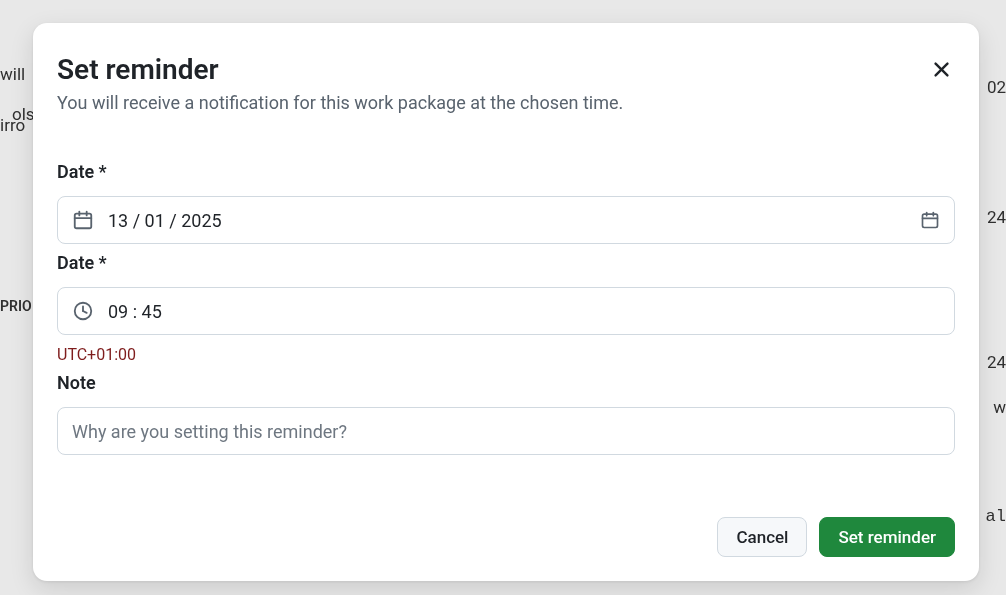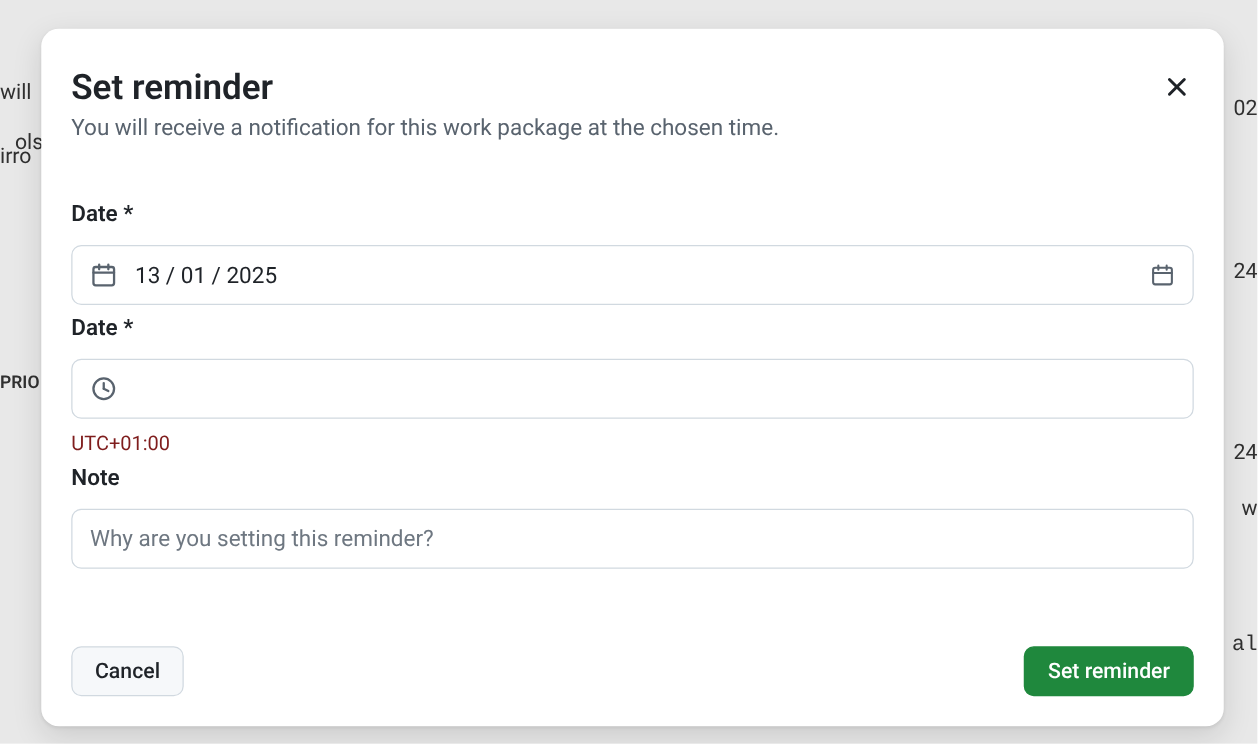--- a/index.html
+++ b/index.html
@@ -126,21 +126,21 @@
     .input-placeholder::placeholder {
       color: #6e7781;
     }
     .help-text {
       font-size: 16px;
       color: #7f1d1d;
       margin-top: 10px;
     }
     .modal-footer {
       display: flex;
-      justify-content: space-between;
+      justify-content: flex-end;
       gap: 12px;
       margin-top: auto;
     }
     .btn {
       padding: 9px 18px;
       font-size: 17px;
       font-weight: 500;
       border-radius: 8px;
       cursor: pointer;
       font-family: inherit;
@@ -213,20 +213,21 @@
     <div class="form-group">
       <label class="form-label">Date *</label>
       <div class="input-wrapper">
         <span class="input-icon-left">
           <svg width="22" height="22" viewBox="0 0 24 24" fill="none" stroke="currentColor" stroke-width="2" stroke-linecap="round" stroke-linejoin="round">
             <circle cx="12" cy="12" r="9"></circle>
             <line x1="12" y1="7" x2="12" y2="12"></line>
             <line x1="12" y1="12" x2="16" y2="14"></line>
           </svg>
         </span>
+        <span class="input-value">09 : 45</span>
       </div>
       <div class="help-text">UTC+01:00</div>
     </div>
 
     <div class="form-group" style="margin-bottom:16px;">
       <label class="form-label">Note</label>
       <div class="input-wrapper">
         <input type="text" class="input-value input-placeholder" placeholder="Why are you setting this reminder?" style="">
       </div>
     </div>

